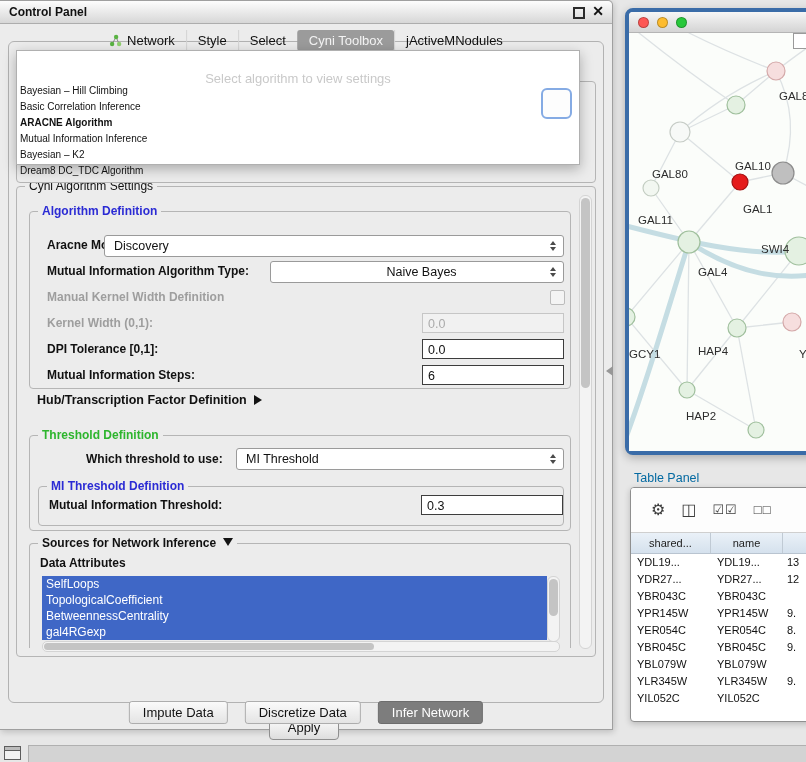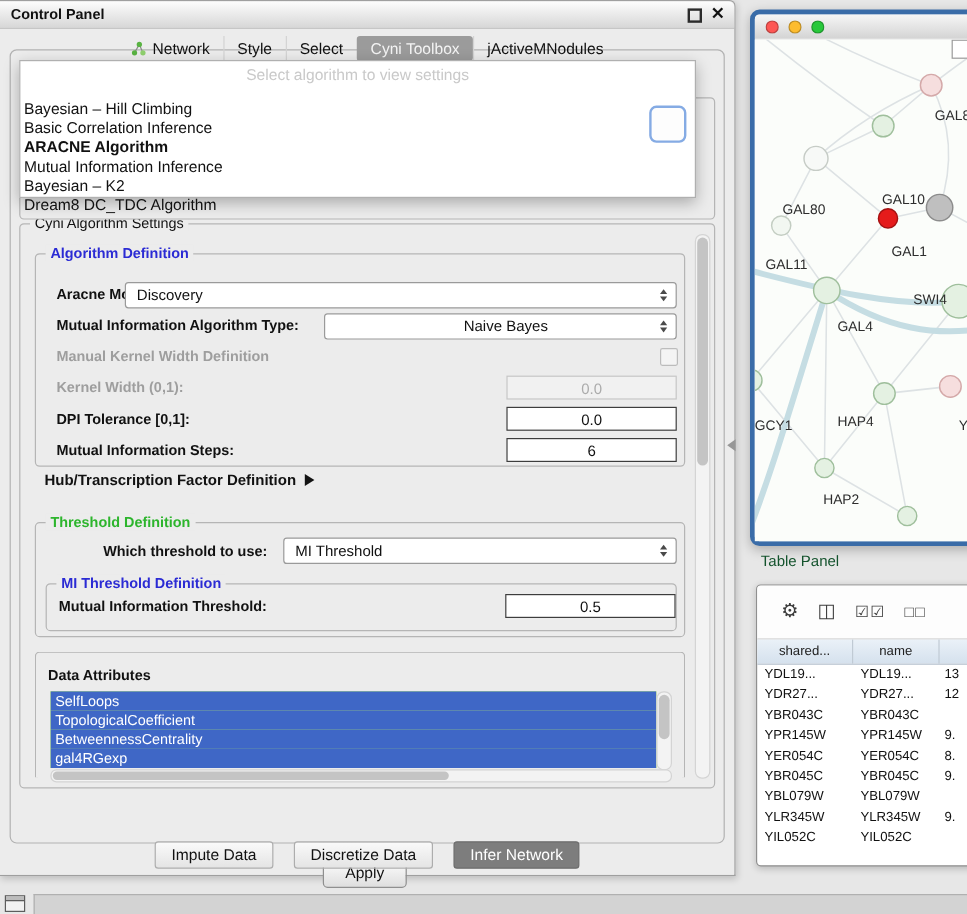--- a/index.html
+++ b/index.html
@@ -23,44 +23,44 @@
   .tabs{position:absolute;top:29px;left:50%;transform:translateX(-50%);display:flex;z-index:10;}
   .tab{padding:3px 11px;font-size:13px;display:flex;align-items:center;gap:5px;border-left:1px solid #d3d3d3;white-space:nowrap;}
   .tab:first-child{border-left:none;}
   .tab.sel{background:#9b9b9b;color:#f4f4f4;border-radius:3px;border-left-color:transparent;}
   
   .ghost-grp{position:absolute;left:16px;top:80px;width:578px;height:100px;
       border:1px solid #b5b5b5;border-radius:4px;background:#ececec;z-index:1;}
   
   .popup{position:absolute;left:16px;top:49px;width:562px;height:113px;background:#fff;
       border:1px solid #b0b0b0;box-shadow:0 4px 12px rgba(0,0,0,.28);z-index:40;}
-  .popup .ph{margin-top:4px;text-align:center;color:#c9c9c9;font-size:13px;}
+  .popup .ph{margin-top:20px;text-align:center;color:#c9c9c9;font-size:13px;}
   .algo-list{position:absolute;left:2px;top:32px;right:2px;}
-  .algo-item{font-size:13px;line-height:16px;padding-left:1px;white-space:nowrap;}
+  .algo-item{font-size:10px;line-height:16px;padding-left:1px;white-space:nowrap;}
   .algo-item.bold{font-weight:bold;}
   .focusbtn{position:absolute;left:541px;top:87px;width:27px;height:27px;background:#fdfdfd;
       border:2px solid #85abe4;border-radius:6px;z-index:45;}
   
   .grp{position:absolute;border:1px solid #b5b5b5;border-radius:4px;}
   .legend{position:absolute;top:-8px;left:8px;background:#ececec;padding:0 4px;font-size:12px;white-space:nowrap;}
   .legend.b{font-weight:bold;}
   .legend.blue{color:#2b2bd4;font-weight:bold;}
   .legend.green{color:#2db52d;font-weight:bold;}
   .lbl{position:absolute;font-weight:bold;white-space:nowrap;}
   .lbl.dis{color:#9e9e9e;}
   
   .combo{position:absolute;height:22px;background:#fff;border:1px solid #9a9a9a;border-radius:3px;
       font-size:12.5px;line-height:20px;padding-left:9px;box-sizing:border-box;}
   .combo .arr{position:absolute;right:4px;top:3px;width:12px;height:14px;display:flex;flex-direction:column;align-items:center;justify-content:center;}
   .arr i{display:block;width:0;height:0;border-left:3.5px solid transparent;border-right:3.5px solid transparent;}
   .arr .u{border-bottom:4px solid #4a4a4a;margin-bottom:2px;}
   .arr .d{border-top:4px solid #4a4a4a;}
   
   .tfield{position:absolute;height:20px;background:#fff;border:1px solid #3d3d3d;
-      text-align:center;padding:0 17px;line-height:20px;font-size:12.5px;box-sizing:border-box;}
+      text-align:left;padding:0 5px;line-height:20px;font-size:12.5px;box-sizing:border-box;}
   .tfield.dis{border:1px solid #c6c6c6;background:#f1f1f1;color:#ababab;}
   .checkbox{position:absolute;width:13px;height:13px;border:1px solid #bcbcbc;background:#f4f4f4;border-radius:2px;}
   
   .tri-right{display:inline-block;width:0;height:0;border-top:5px solid transparent;border-bottom:5px solid transparent;border-left:8px solid #131313;margin-left:7px;vertical-align:-1px;}
   .tri-down{display:inline-block;width:0;height:0;border-left:5px solid transparent;border-right:5px solid transparent;border-top:8px solid #131313;margin-left:7px;vertical-align:1px;}
   
   .vsb{position:absolute;width:11px;background:#f3f3f3;border:1px solid #d4d4d4;border-radius:6px;}
   .vsb .thumb{position:absolute;left:1px;right:1px;background:#c4c4c4;border-radius:5px;}
   .hsb{position:absolute;height:9px;background:#f3f3f3;border:1px solid #d4d4d4;border-radius:5px;}
   .hsb .thumb{position:absolute;top:1px;bottom:1px;background:#c4c4c4;border-radius:4px;}
@@ -79,21 +79,21 @@
   
   .net-win{position:absolute;left:625px;top:8px;width:200px;height:447px;background:#fff;
       border:4px solid #3a6ca8;border-radius:8px 8px 0 8px;box-shadow:0 3px 10px rgba(0,0,0,.25);box-sizing:border-box;}
   .net-title{height:20px;background:linear-gradient(#f6f6f6,#d4d4d4);border-bottom:1px solid #b5b5b5;
       border-radius:4px 4px 0 0;display:flex;align-items:center;padding-left:9px;gap:8px;}
   .light{width:11px;height:11px;border-radius:50%;border:1px solid rgba(0,0,0,.25);box-sizing:border-box;}
   .net-canvas{position:relative;width:192px;height:418px;background:#fbfdfa;overflow:hidden;}
   .net-canvas svg{position:absolute;left:0;top:0;}
   .overview-box{position:absolute;left:164px;top:0;width:12px;height:14px;border:1px solid #9a9a9a;background:#fff;}
   
-  .tp-label{position:absolute;left:634px;top:461px;font-size:12.5px;color:#14532d;}
+  .tp-label{position:absolute;left:634px;top:471px;font-size:12.5px;color:#0369a1;}
   .tp-win{position:absolute;left:630px;top:487px;width:200px;height:233px;background:#fff;
       border:1px solid #8f8f8f;border-radius:4px;box-shadow:0 2px 6px rgba(0,0,0,.2);overflow:hidden;}
   .tp-toolbar{height:44px;display:flex;align-items:center;gap:16px;padding-left:20px;border-bottom:1px solid #cfcfcf;background:#fdfdfd;}
   .tp-icon{color:#3c3c3c;font-size:16px;line-height:16px;white-space:nowrap;}
   .tp-icon.small{font-size:13px;letter-spacing:1px;}
   .thead{display:flex;height:20px;background:linear-gradient(#eaf1f8,#d5e1ed);border-bottom:1px solid #b9c4d0;}
   .thcell{font-size:11px;line-height:20px;text-align:center;border-right:1px solid #c0cad4;box-sizing:border-box;color:#222;}
   .thcell.c0{width:80px;}.thcell.c1{width:72px;}.thcell.c2{flex:1;}
   .trow{display:flex;height:17px;}
   .tcell{font-size:11px;line-height:17px;padding-left:6px;box-sizing:border-box;white-space:nowrap;overflow:hidden;}
@@ -206,25 +206,28 @@
         <span>MI Threshold</span>
         <span class="arr">
             <i class="u"></i>
             <i class="d"></i>
           </span>
       </div>
 
       <div class="grp" style="left:8px;top:50px;width:524px;height:38px;">
         <span class="legend blue">MI Threshold Definition</span>
         <span class="lbl" style="left:10px;top:11px;">Mutual Information Threshold:</span>
-        <div class="tfield" style="left:382px;top:8px;width:142px;">0.5</div>
+        <div class="tfield" style="left:382px;top:8px;width:142px;">0.3</div>
       </div>
     </div>
 
     <div class="grp" style="left:12px;top:356px;width:540px;height:104px;border-bottom:none;border-radius:4px 4px 0 0;">
+      <span class="legend b">
+        <span>Sources for Network Inference</span><span class="tri-down"></span>
+      </span>
       <span class="lbl" style="left:10px;top:12px;">Data Attributes</span>
 
       <div class="attr-box" style="left:12px;top:32px;width:505px;height:64px;">
           <div class="attr-row">SelfLoops</div>
           <div class="attr-row">TopologicalCoefficient</div>
           <div class="attr-row">BetweennessCentrality</div>
           <div class="attr-row">gal4RGexp</div>
         </div>
       <div class="vsb" style="left:517px;top:32px;height:64px;">
           <div class="thumb" style="top:2px;height:58%;"></div>

